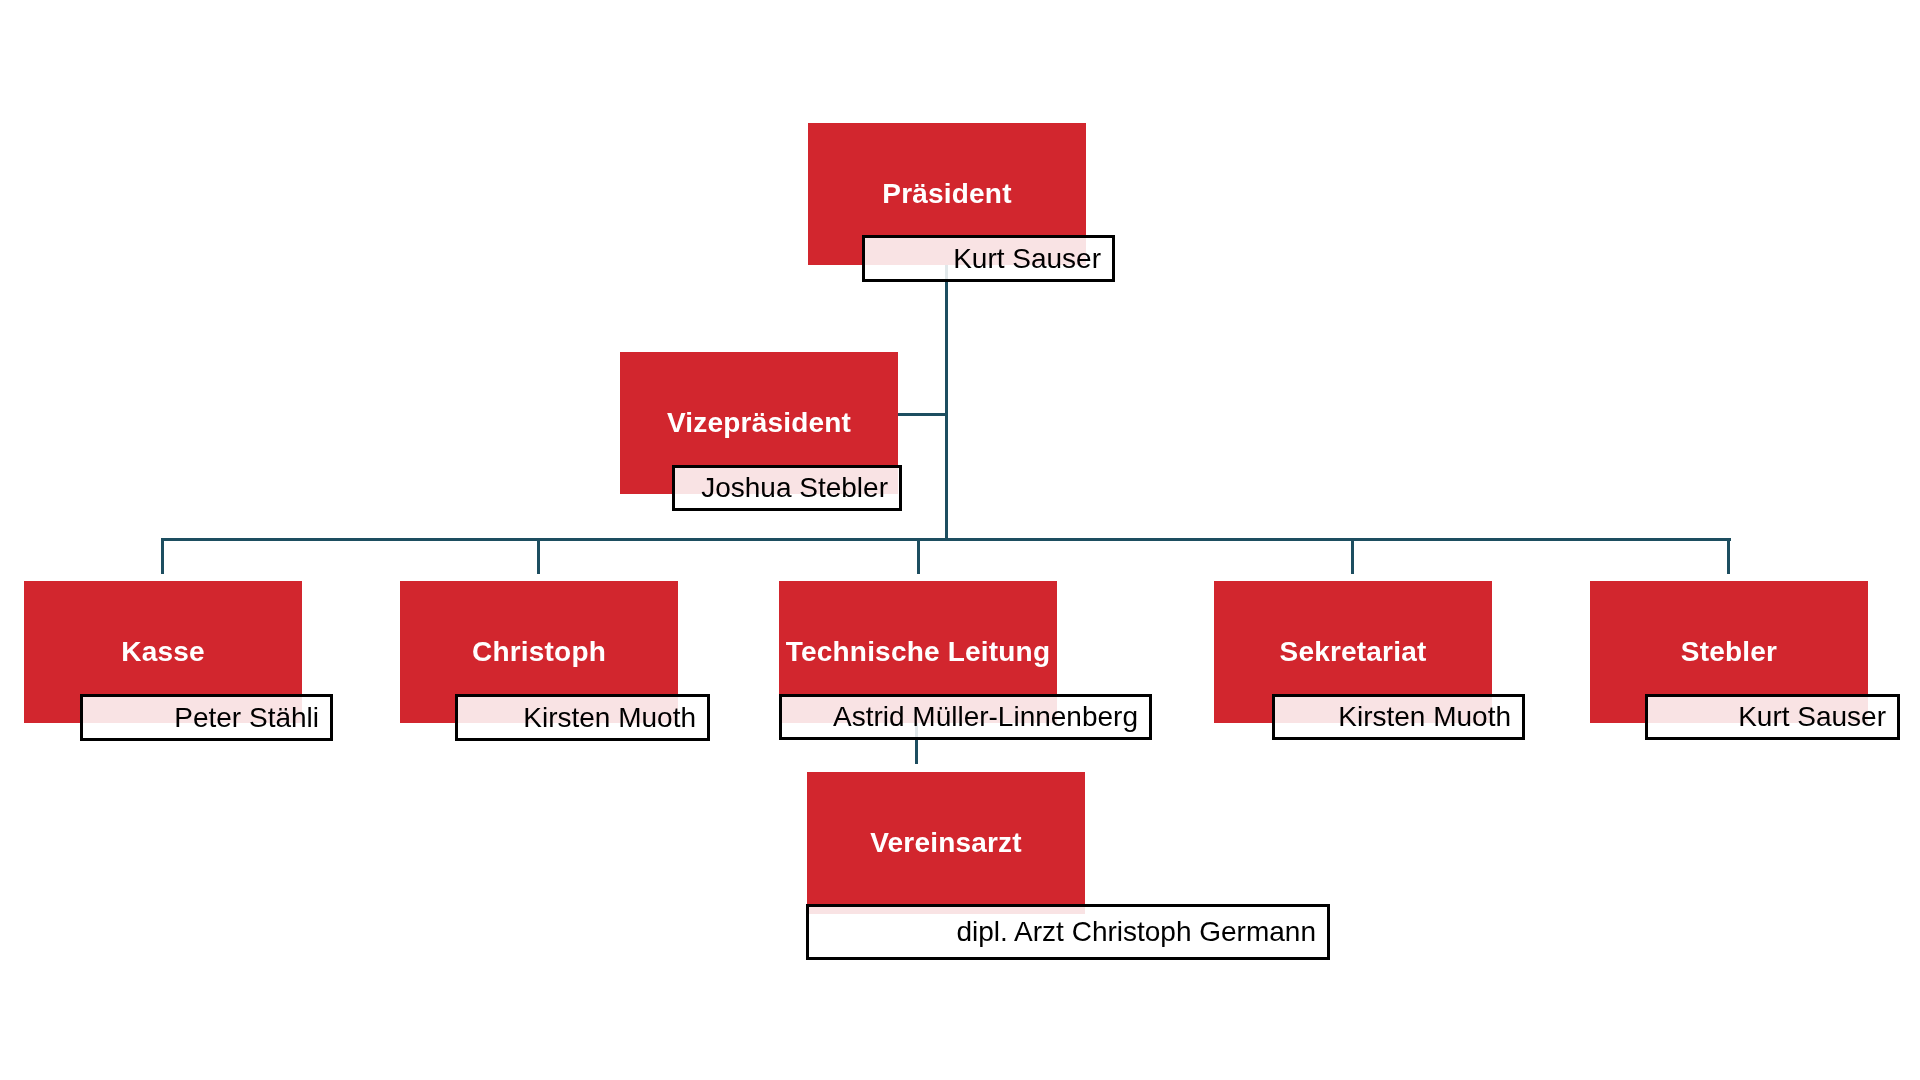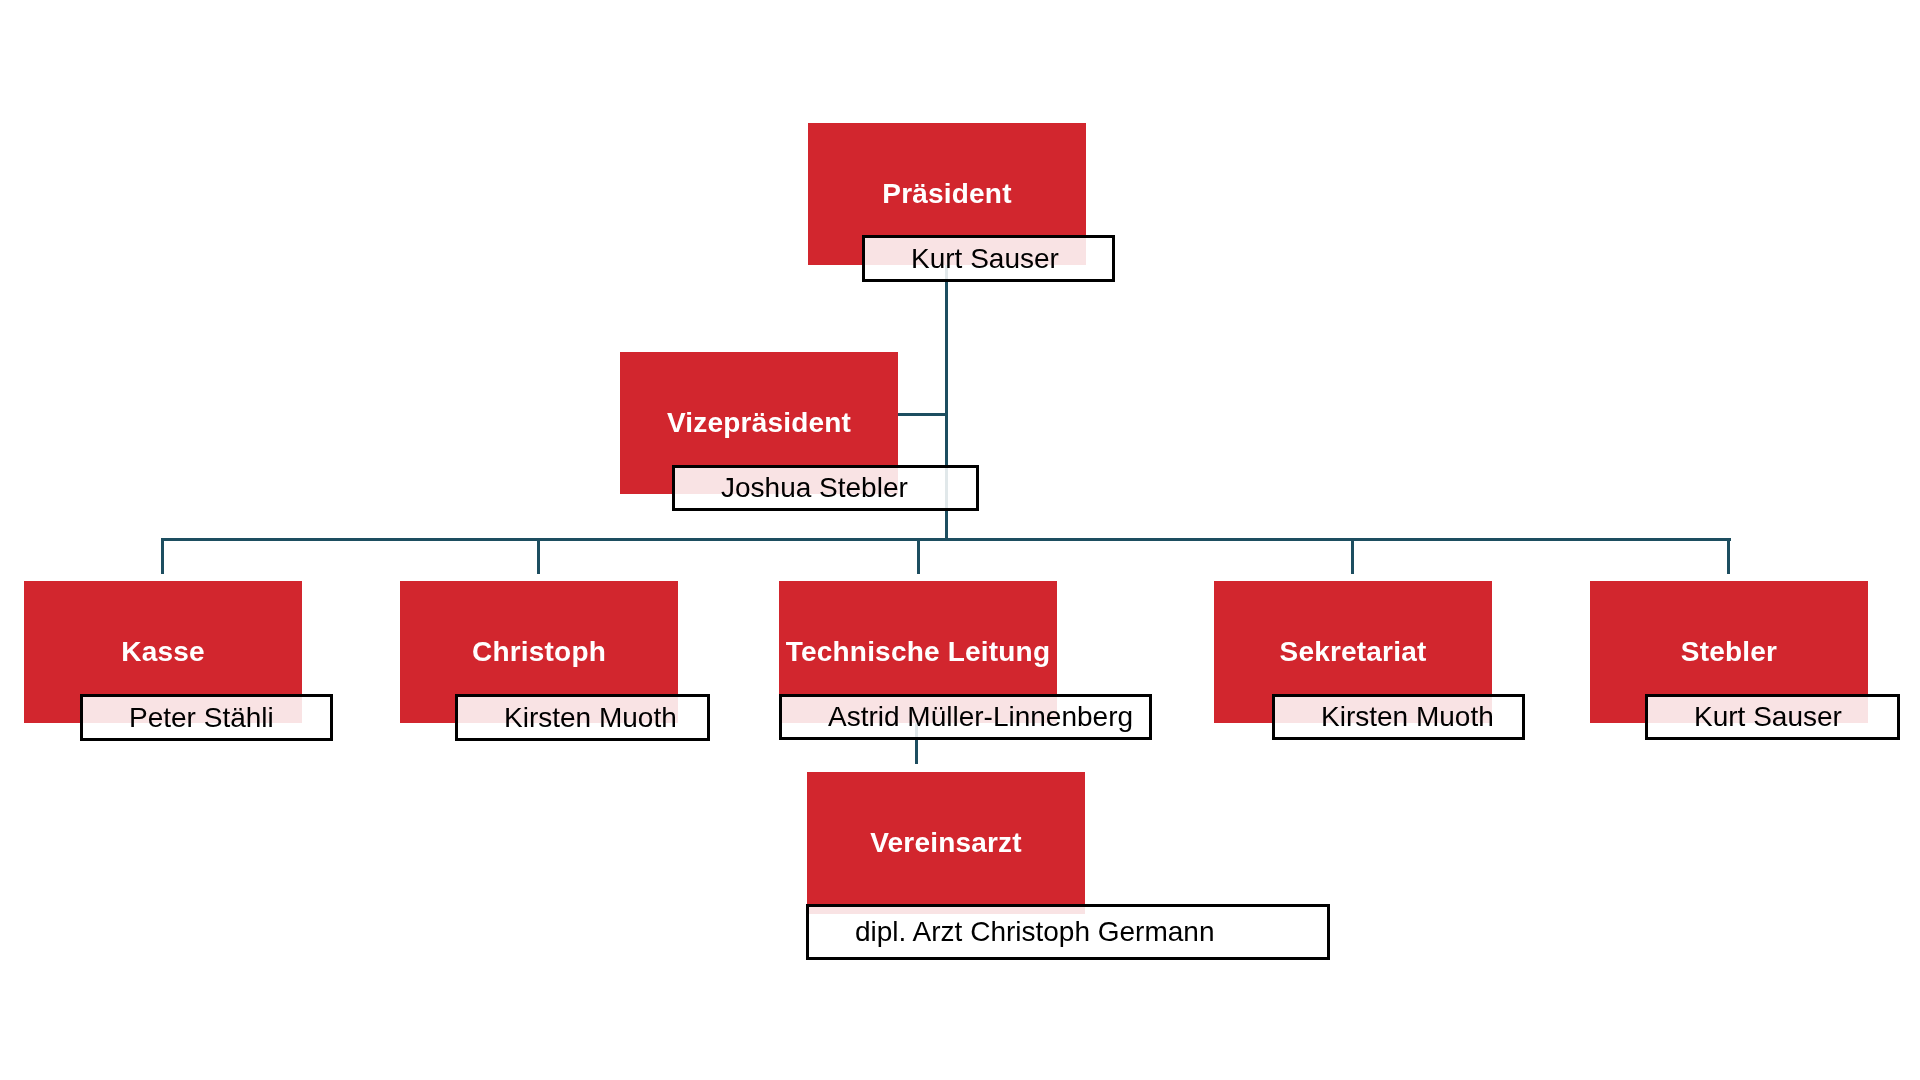--- a/index.html
+++ b/index.html
@@ -29,21 +29,21 @@
     color:var(--node-text);
     font-size:28px;font-weight:600;
     letter-spacing:0.2px;
     white-space:nowrap;
   }
   .plate{
     position:absolute;z-index:2;
     background:var(--label-bg);
     border:3px solid var(--label-border);
     box-sizing:border-box;
-    display:flex;align-items:center;justify-content:flex-start;
+    display:flex;align-items:center;justify-content:flex-end;
     padding-right:11px;
     padding-left:46px;
   }
   .person{
     color:#000000;
     font-size:28px;font-weight:400;
     white-space:nowrap;
   }
 </style>
 </head>
@@ -67,21 +67,21 @@
     </div>
     <div class="plate" style="left:54px;top:112px;width:253px;height:47px">
       <span class="person">Kurt Sauser</span>
     </div>
   </div>
 
   <div class="node" style="left:620px;top:344px">
     <div class="box">
       <span class="role">Vizepräsident</span>
     </div>
-    <div class="plate" style="left:52px;top:113px;width:307px;height:46px">
+    <div class="plate" style="left:52px;top:113px;width:230px;height:46px">
       <span class="person">Joshua Stebler</span>
     </div>
   </div>
 
   <div class="node" style="left:24px;top:573px">
     <div class="box">
       <span class="role">Kasse</span>
     </div>
     <div class="plate" style="left:56px;top:113px;width:253px;height:47px">
       <span class="person">Peter Stähli</span>

